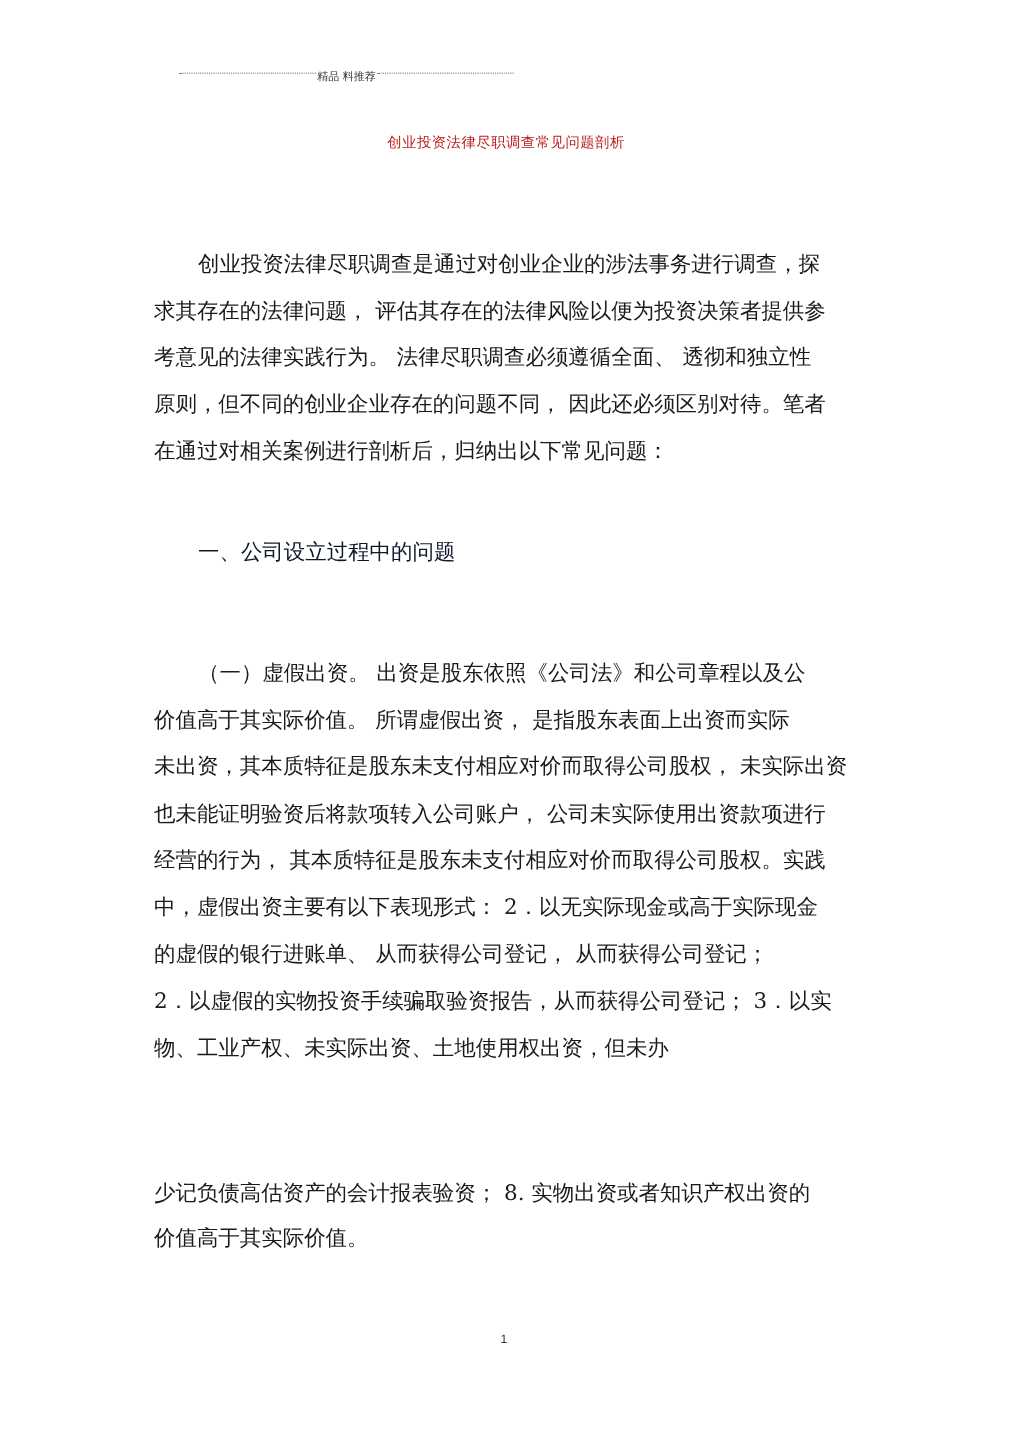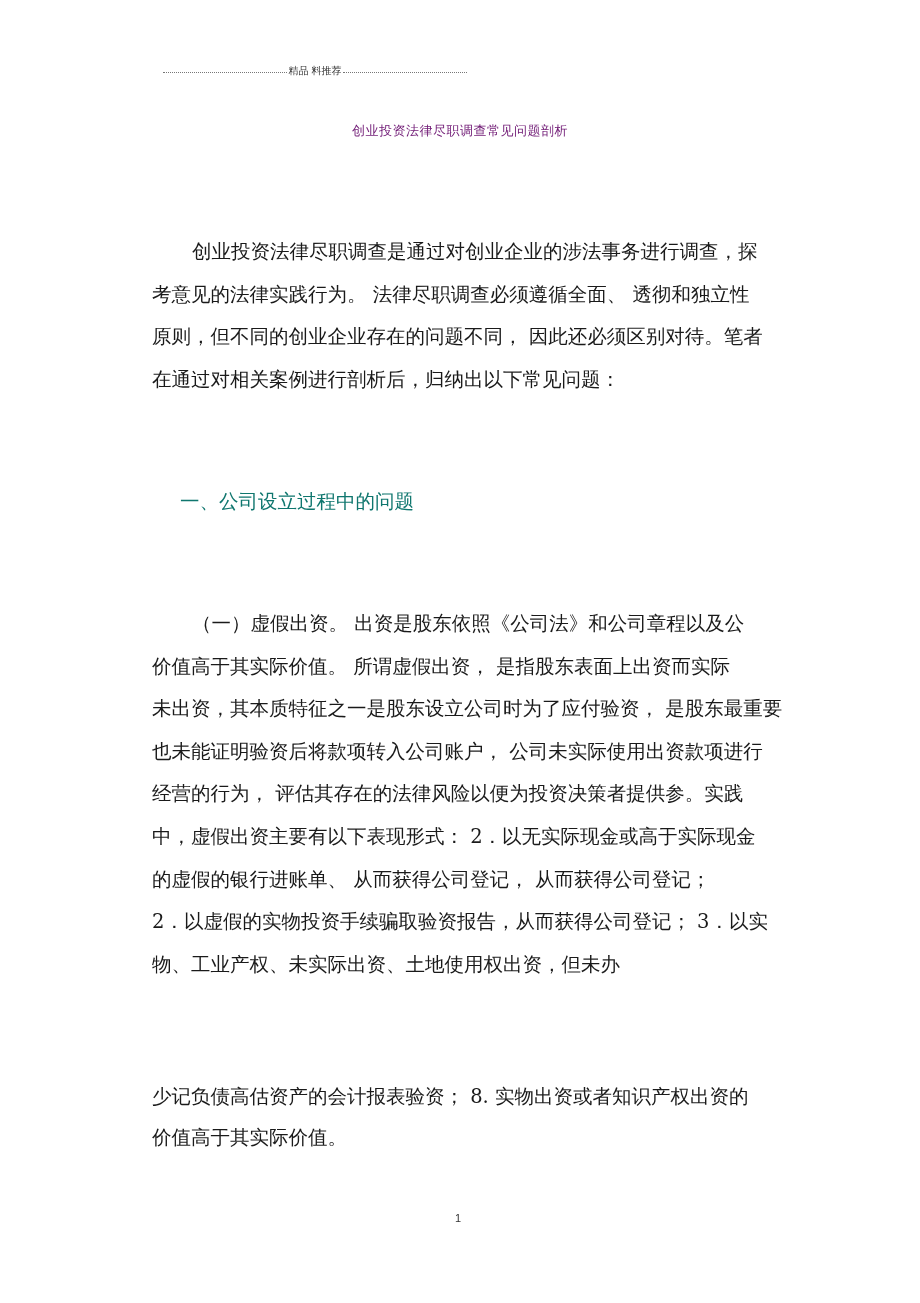--- a/index.html
+++ b/index.html
@@ -15,21 +15,21 @@
       font-family: "DejaVu Serif", "Liberation Serif", serif;
       color: #1a1a1a;
     }
     .header-line {
       position: absolute;
       top: 64px;
       left: 163px;
       width: 304px;
       height: 14px;
       display: flex;
-      align-items: center;
+      align-items: flex-start;
       font-size: 10px;
       color: #333;
     }
     .header-line .dots {
       flex: 1;
       border-bottom: 1px dotted #777;
       height: 0;
       margin-top: 2px;
     }
     .header-line .label {
@@ -38,47 +38,47 @@
       line-height: 14px;
     }
     .doc-title {
       position: absolute;
       top: 122px;
       left: 0;
       width: 920px;
       text-align: center;
       font-size: 13px;
       line-height: 18px;
-      color: #701a75;
+      color: #b91c1c;
       letter-spacing: 0.5px;
     }
     .para {
       position: absolute;
       left: 140px;
       width: 640px;
       font-size: 19.5px;
       line-height: 42.6px;
       color: #1a1a1a;
-      margin: 12px;
+      margin: 0;
     }
     .para .line {
       display: block;
       white-space: nowrap;
       height: 42.6px;
     }
     .para .line.indent {
       padding-left: 40px;
     }
     .section-heading {
       position: absolute;
       left: 180px;
       top: 487px;
       font-size: 19.5px;
       line-height: 30px;
-      color: #0f766e;
+      color: #0f172a;
       white-space: nowrap;
     }
     .page-number {
       position: absolute;
       top: 1212px;
       left: 455px;
       font-size: 11px;
       font-family: "Liberation Sans", sans-serif;
       color: #333;
     }
@@ -89,33 +89,34 @@
 <div class="header-line">
   <span class="dots"></span>
   <span class="label">精品 料推荐</span>
   <span class="dots"></span>
 </div>
 
 <div class="doc-title">创业投资法律尽职调查常见问题剖析</div>
 
 <div class="para" style="top:219px;">
   <span class="line indent">创业投资法律尽职调查是通过对创业企业的涉法事务进行调查，探</span>
+  <span class="line">求其存在的法律问题，  评估其存在的法律风险以便为投资决策者提供参</span>
   <span class="line">考意见的法律实践行为。  法律尽职调查必须遵循全面、  透彻和独立性</span>
   <span class="line">原则，但不同的创业企业存在的问题不同，  因此还必须区别对待。笔者</span>
   <span class="line">在通过对相关案例进行剖析后，归纳出以下常见问题：</span>
 </div>
 
 <div class="section-heading">一、公司设立过程中的问题</div>
 
 <div class="para" style="top:591px;">
   <span class="line indent">（一）虚假出资。  出资是股东依照《公司法》和公司章程以及公</span>
   <span class="line">价值高于其实际价值。  所谓虚假出资，  是指股东表面上出资而实际</span>
-  <span class="line">未出资，其本质特征之一是股东设立公司时为了应付验资，  是股东最重要</span>
+  <span class="line">未出资，其本质特征是股东未支付相应对价而取得公司股权，  未实际出资</span>
   <span class="line">也未能证明验资后将款项转入公司账户，  公司未实际使用出资款项进行</span>
-  <span class="line">经营的行为，  评估其存在的法律风险以便为投资决策者提供参。实践</span>
+  <span class="line">经营的行为，  其本质特征是股东未支付相应对价而取得公司股权。实践</span>
   <span class="line">中，虚假出资主要有以下表现形式：  2．以无实际现金或高于实际现金</span>
   <span class="line">的虚假的银行进账单、  从而获得公司登记，  从而获得公司登记；</span>
   <span class="line">2．以虚假的实物投资手续骗取验资报告，从而获得公司登记；  3．以实</span>
   <span class="line">物、工业产权、未实际出资、土地使用权出资，但未办</span>
 </div>
 
 <div class="para" style="top:1064px; line-height:41px;">
   <span class="line" style="height:41px;">少记负债高估资产的会计报表验资；  8. 实物出资或者知识产权出资的</span>
   <span class="line" style="height:41px;">价值高于其实际价值。</span>
 </div>

